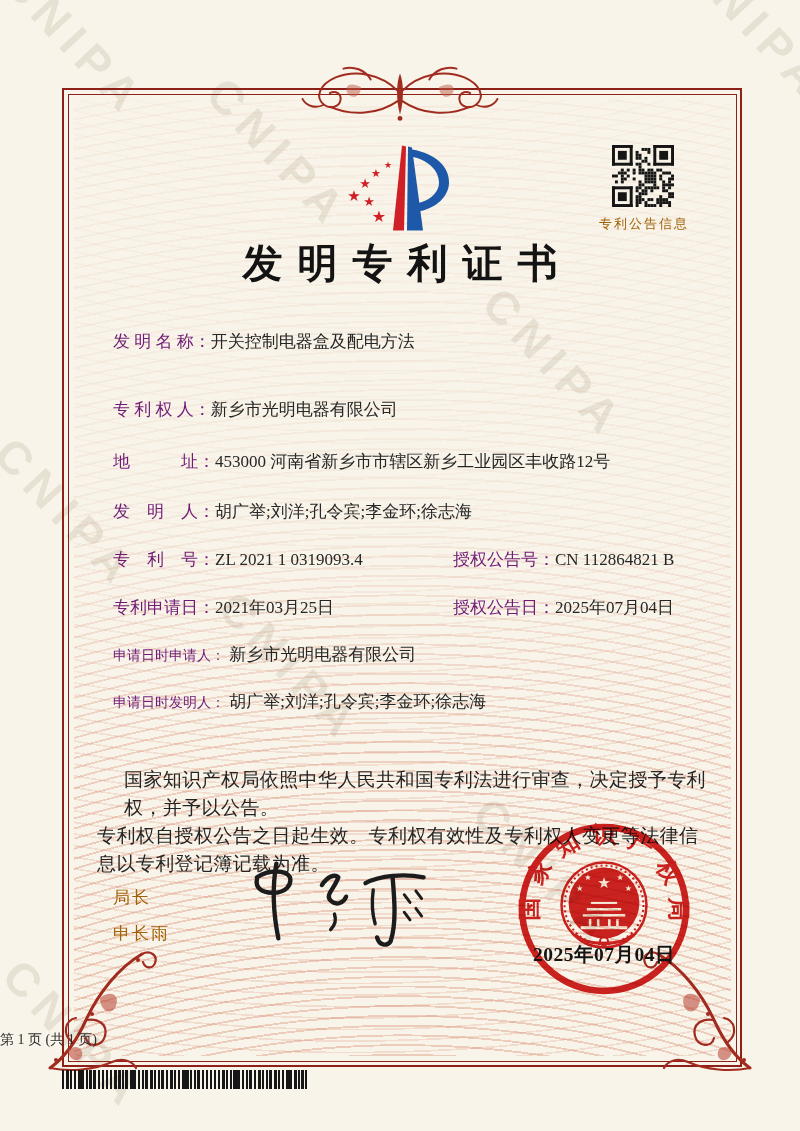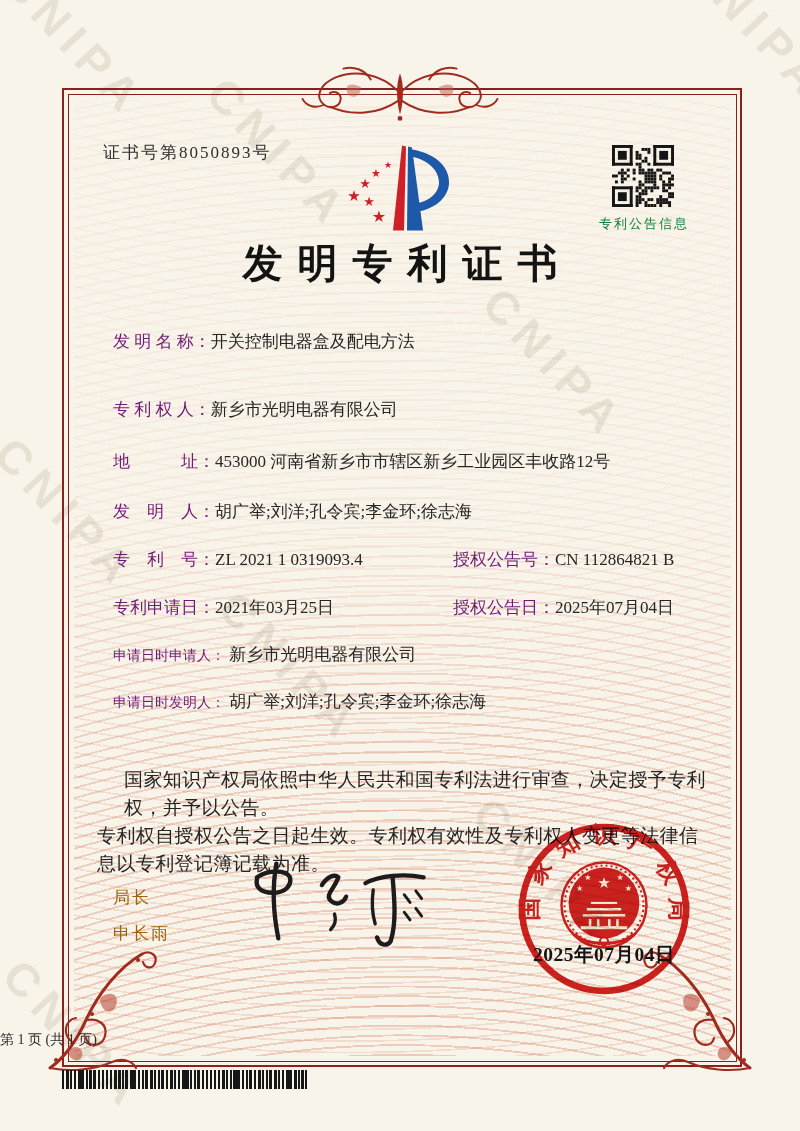--- a/index.html
+++ b/index.html
@@ -38,21 +38,21 @@
       repeating-radial-gradient(ellipse 150% 120% at 50% 235%, rgba(215,125,100,0.34) 0 1.6px, rgba(0,0,0,0) 1.6px 8.4px),
       repeating-radial-gradient(ellipse 170% 140% at 42% -170%, rgba(215,125,100,0.20) 0 1.4px, rgba(0,0,0,0) 1.4px 9.6px);
     -webkit-mask-image:linear-gradient(180deg, rgba(0,0,0,.20) 0%, rgba(0,0,0,.22) 42%, rgba(0,0,0,.85) 66%, #000 80%);
     mask-image:linear-gradient(180deg, rgba(0,0,0,.20) 0%, rgba(0,0,0,.22) 42%, rgba(0,0,0,.85) 66%, #000 80%);
   }
   .flourish{position:absolute;}
   
   .cert-no{position:absolute;left:103px;top:141px;font-size:17px;letter-spacing:2px;color:#2e2e2e;}
   .logo{position:absolute;left:336px;top:133px;}
   .qr-wrap{position:absolute;left:612px;top:145px;width:62px;}
-  .qr-caption{position:absolute;left:596px;top:215px;width:96px;text-align:center;font-size:13px;letter-spacing:2px;color:#15803d;}
+  .qr-caption{position:absolute;left:596px;top:215px;width:96px;text-align:center;font-size:13px;letter-spacing:2px;color:#a16207;}
   .title{
     position:absolute;left:0;right:0;top:236px;text-align:center;
     font-size:40px;font-weight:bold;letter-spacing:15px;padding-left:15px;color:#131313;
   }
   
   .row{position:absolute;left:113px;font-size:17px;white-space:nowrap;color:#262626;}
   .row .lbl{color:#701a75;}
   .row .sm{font-size:14px;}
   .col2{position:absolute;left:340px;top:0;white-space:nowrap;}
   
@@ -133,21 +133,20 @@
       <path d="M30,92 C20,84 23,70 34,68" stroke-width="2.2"></path>
       <path d="M8,118 C28,122 52,120 70,112 C80,108 90,110 94,118" stroke-width="2.2"></path>
       <path d="M58,48 C68,40 78,44 74,56 C70,66 58,62 58,48 Z" fill="#b6402f" stroke="none" opacity="0.55"></path>
       <path d="M26,100 C34,94 42,98 40,106 C37,114 26,110 26,100 Z" fill="#b6402f" stroke="none" opacity="0.55"></path>
       <circle cx="14" cy="110" r="2" fill="#a02b1e" stroke="none"></circle>
       <circle cx="50" cy="64" r="2" fill="#a02b1e" stroke="none"></circle>
       <circle cx="96" cy="10" r="2" fill="#a02b1e" stroke="none"></circle>
     </g>
   </svg>
 
-  <div class="cert-no">证书号第8050893号</div>
 
   <svg class="logo" width="132" height="101" viewBox="0 0 132 100">
     <path d="M66,12 L70,13 L68,97 L57,97 Z" fill="#cf2027"></path>
     <path d="M72,13 L76,14 L87,97 L71,97 Z" fill="#1e58a9"></path>
     <path d="M76,16 C100,20 114,34 113,50 C112,66 96,76 82,78 L80,70 C92,68 103,60 103,49 C103,37 92,26 75,23 Z" fill="#1e58a9"></path>
     <g fill="#cf2027" font-family="'DejaVu Sans',sans-serif" text-anchor="middle">
       <text x="52" y="34" font-size="9">★</text>
       <text x="40" y="43" font-size="11">★</text>
       <text x="29" y="54" font-size="13">★</text>
       <text x="18" y="67" font-size="15">★</text>

